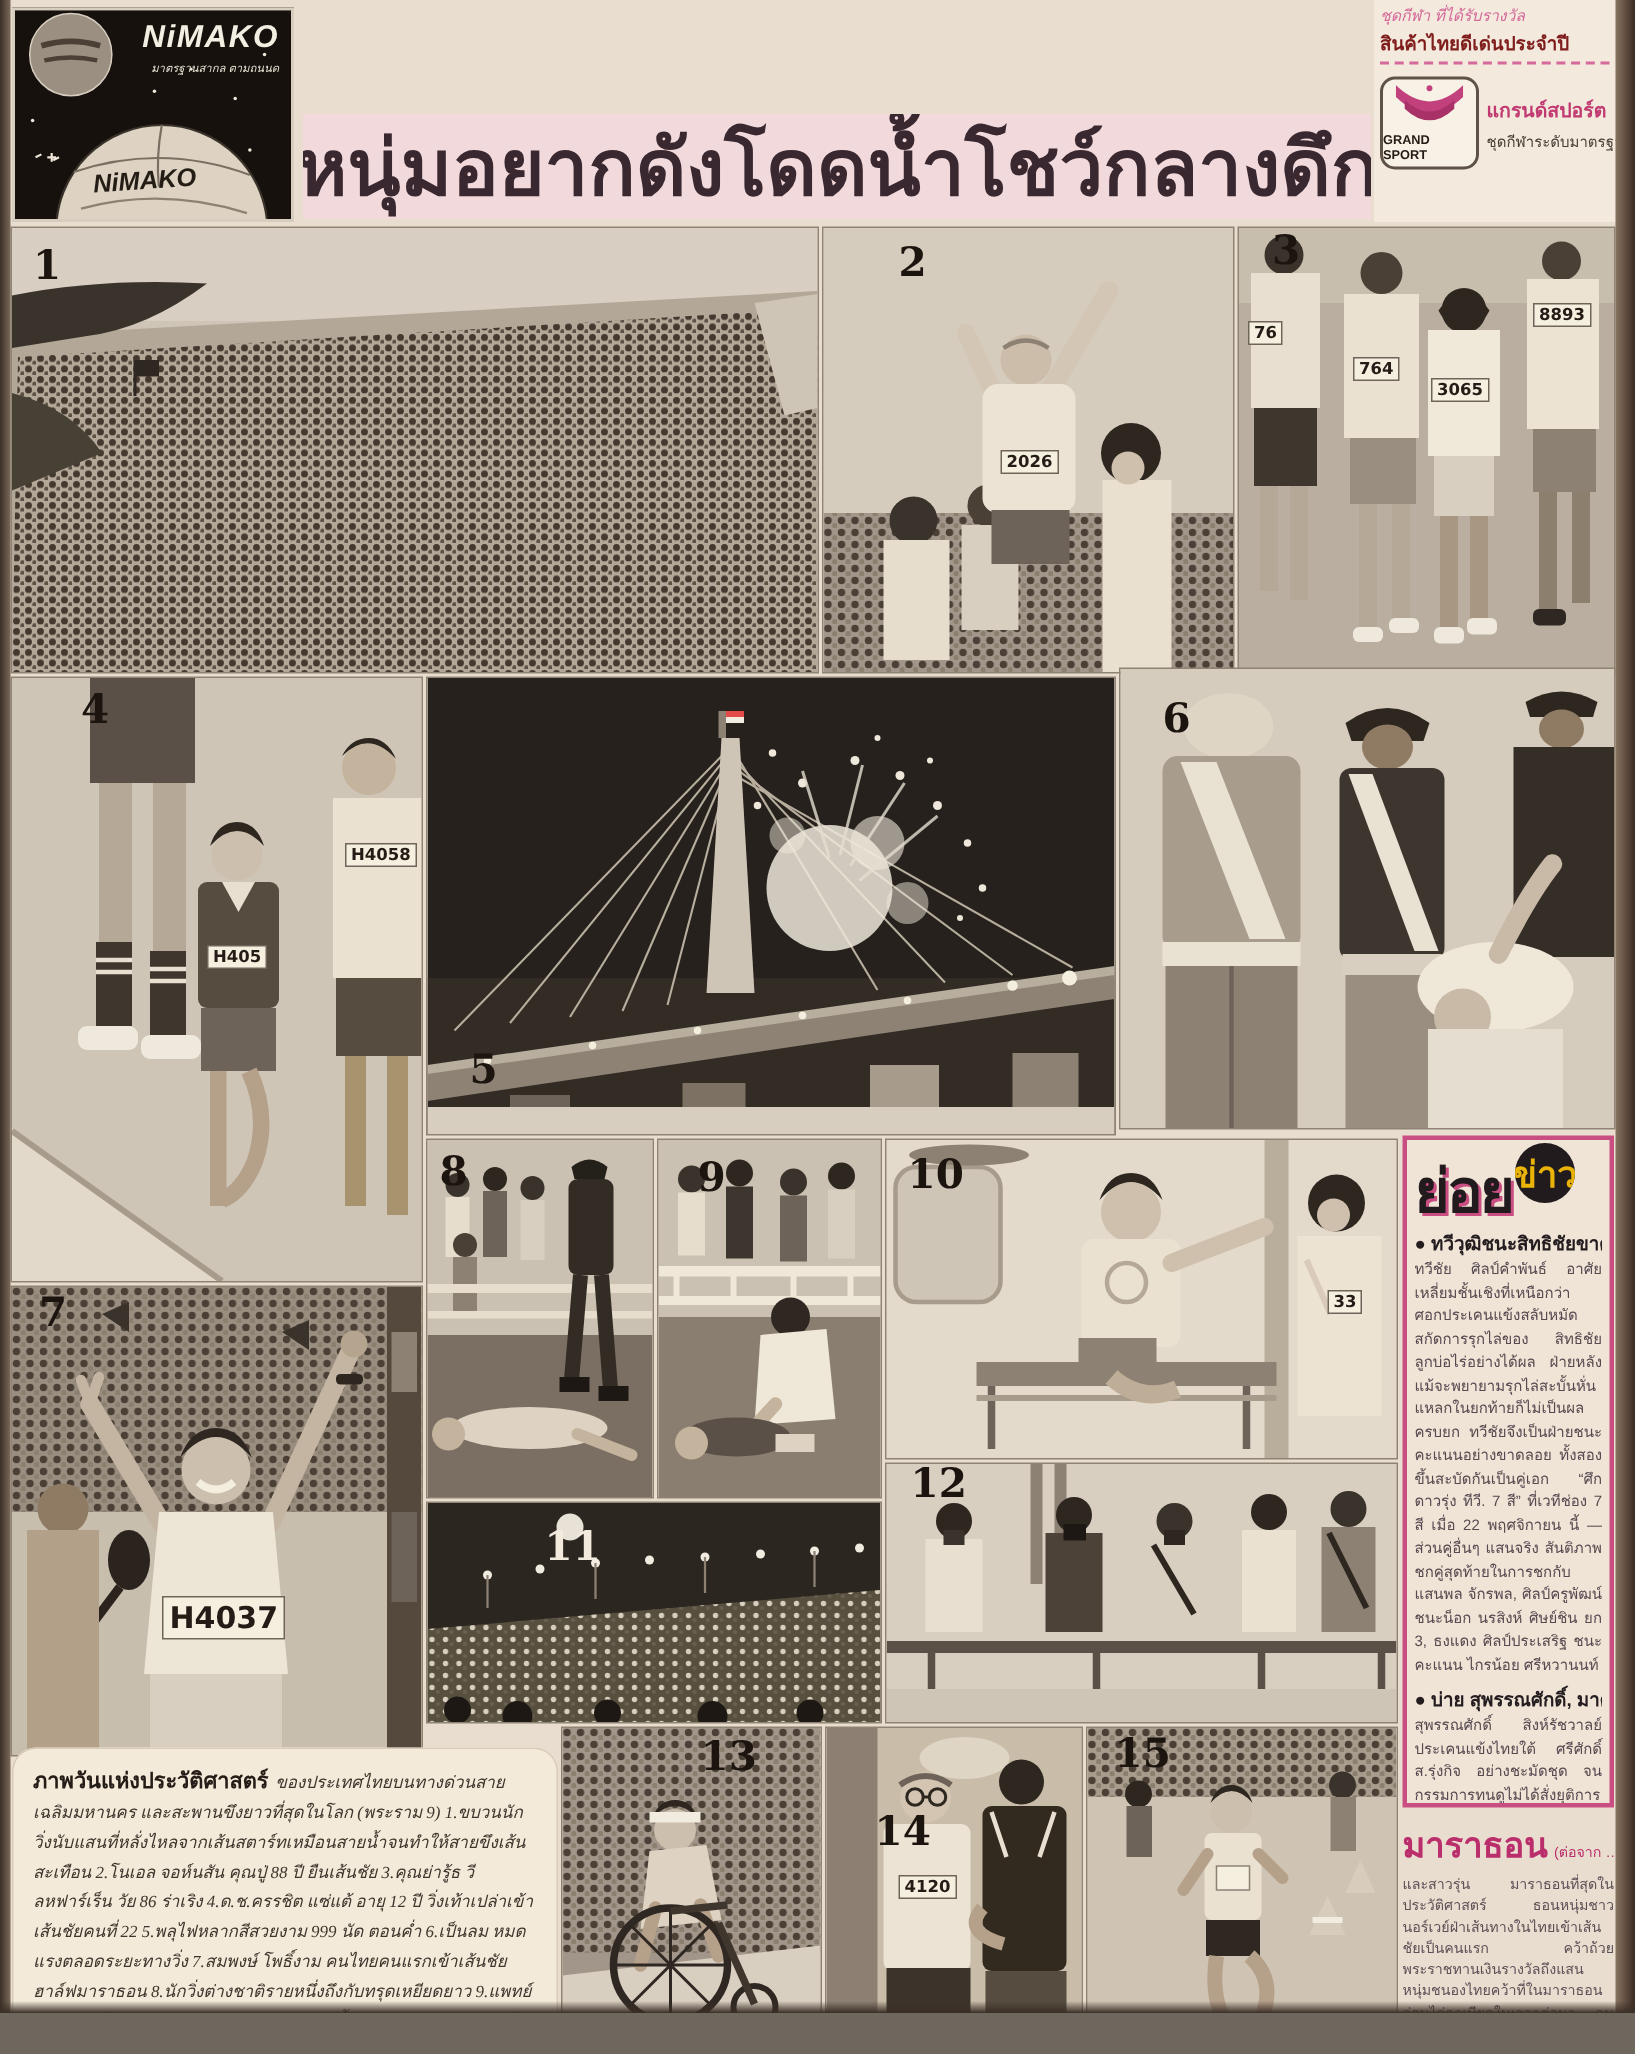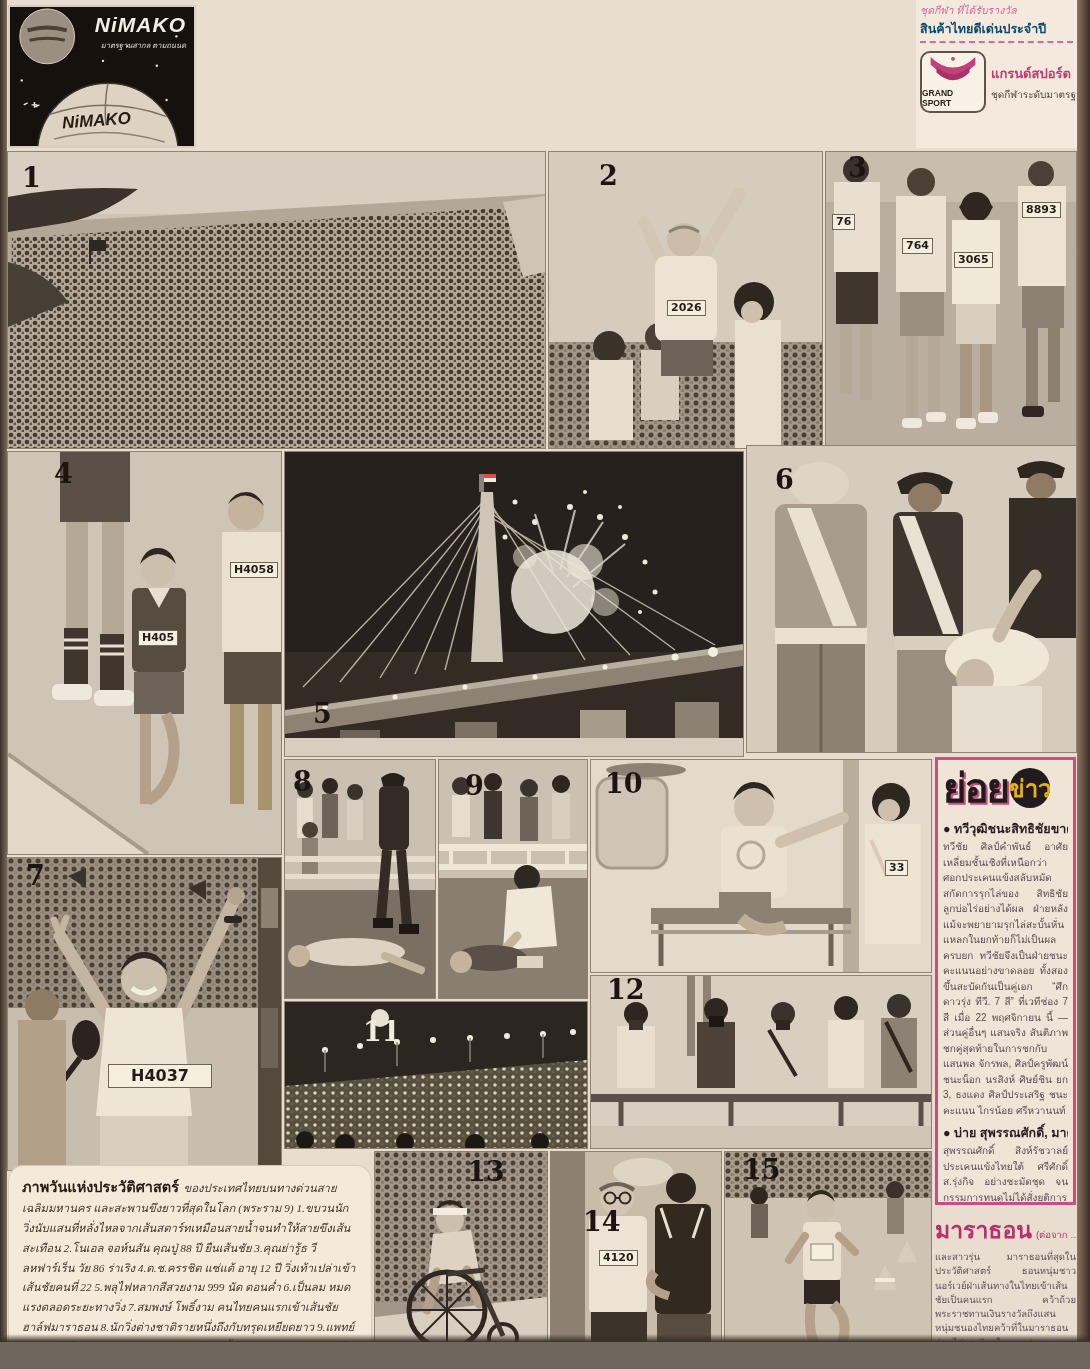--- a/index.html
+++ b/index.html
@@ -24,45 +24,45 @@
   .hl{position:absolute;background:#f2d9db;display:flex;align-items:center;
       justify-content:center;overflow:hidden;}
   .hl1{left:202px;top:6px;width:706px;height:66px;}
   .hl2{left:202px;top:76px;width:712px;height:70px;}
   .hl span{font-weight:900;color:#392830;white-space:nowrap;}
   .hl1 span{font-size:44px;}
   .hl2 span{font-size:52px;}
   .gs{position:absolute;left:916px;top:0;width:161px;height:148px;background:#f3e9dc;
       overflow:hidden;padding:2px 4px;box-sizing:border-box;}
   .gs-line1{color:#d4699a;font-size:10.5px;font-style:italic;white-space:nowrap;}
-  .gs-award{color:#0c4a6e;font-weight:800;font-size:12.5px;white-space:nowrap;
+  .gs-award{color:#7f1d1d;font-weight:800;font-size:12.5px;white-space:nowrap;
             border-bottom:2px dashed #d4699a;padding-bottom:2px;}
   .gs-row{display:flex;align-items:center;margin-top:8px;gap:5px;}
   .gs-logo{width:66px;height:62px;border:2px solid #5f5349;border-radius:10px;
            background:#f8f1e6;flex:0 0 auto;display:flex;flex-direction:column;
            align-items:center;justify-content:flex-end;padding-bottom:3px;box-sizing:border-box;}
   .gs-logo-text{font-size:8.5px;font-weight:900;color:#241d17;letter-spacing:0;}
   .gs-side{display:flex;flex-direction:column;gap:3px;}
   .gs-brand{color:#c13a72;font-weight:900;font-size:13px;white-space:nowrap;}
   .gs-sub{color:#4a3f37;font-size:10px;white-space:nowrap;}
   
   .photo{position:absolute;background:#d8cec0;outline:1px solid #8f8374;overflow:hidden;}
   .photo svg{position:absolute;left:0;top:0;width:100%;height:100%;display:block;}
   .pnum{position:absolute;font-family:"DejaVu Serif",serif;font-weight:bold;
         font-size:27px;color:#1b140f;z-index:3;line-height:1;}
   .pnum.light{color:#f1eadd;}
   .bib{position:absolute;background:#f5efdf;border:1px solid #6f6458;color:#241d17;
        font-weight:bold;font-size:11px;line-height:1.25;padding:0 3px;z-index:3;
        font-family:"DejaVu Sans",sans-serif;}
-  .bib.big{font-size:16px;padding:1px 22px;}
+  .bib.big{font-size:20px;padding:1px 4px;}
   
   .newsbox{position:absolute;left:935px;top:757px;width:141px;height:448px;
            border:3px solid #c94e82;background:#efe4d6;box-sizing:border-box;
            overflow:hidden;padding:2px 5px;z-index:4;}
-  .news-header{white-space:nowrap;overflow:hidden;display:flex;align-items:center;height:52px;}
+  .news-header{white-space:nowrap;overflow:hidden;display:flex;height:52px;}
   .news-h-main{font-weight:900;font-size:40px;color:#221b1e;letter-spacing:-2px;
                text-shadow:2px 2px 0 #c94e82;}
   .news-disc{display:inline-flex;flex:0 0 auto;width:40px;height:40px;border-radius:50%;
              background:#221b1e;color:#eab308;font-weight:900;font-size:24px;
              align-items:center;justify-content:center;margin-left:2px;overflow:hidden;}
   .news-item{margin-top:5px;}
   .news-title{font-weight:800;font-size:12.5px;color:#241d20;white-space:nowrap;overflow:hidden;}
   .news-body{font-size:10px;line-height:1.55;color:#564a50;text-align:justify;}
   .marathon{position:absolute;left:935px;top:1212px;width:141px;height:152px;
             overflow:hidden;z-index:4;}
@@ -120,20 +120,23 @@
       <circle cx="100" cy="150" r="72" fill="none" stroke="#3a332b" stroke-width="1.5"></circle>
       <path d="M40 110 Q100 90 160 112" stroke="#7a6f62" stroke-width="1.5" fill="none"></path>
       <path d="M100 78 Q96 100 98 120" stroke="#7a6f62" stroke-width="1.5" fill="none"></path>
       <path d="M45 135 Q100 120 158 138" stroke="#8d8174" stroke-width="1.5" fill="none"></path>
     </svg>
     <span class="nimako-brand">NiMAKO</span>
     <span class="nimako-tag">มาตรฐานสากล ตามถนนด</span>
     <span class="nimako-ball-label">NiMAKO</span>
   </div>
 
+  <div class="hl hl2">
+    <span>หนุ่มอยากดังโดดน้ำโชว์กลางดึก</span>
+  </div>
 
   <div class="gs">
     <div class="gs-line1">ชุดกีฬา ที่ได้รับรางวัล</div>
     <div class="gs-award">สินค้าไทยดีเด่นประจำปี</div>
     <div class="gs-row">
       <div class="gs-logo">
         <svg width="54" height="36" viewBox="0 0 54 36">
           <path d="M4 4 Q27 26 50 4 L50 12 Q27 34 4 12 Z" fill="#c2417c"></path>
           <path d="M10 14 Q27 30 44 14 L44 20 Q27 36 10 20 Z" fill="#a83268"></path>
           <circle cx="27" cy="6" r="2" fill="#c2417c"></circle>

